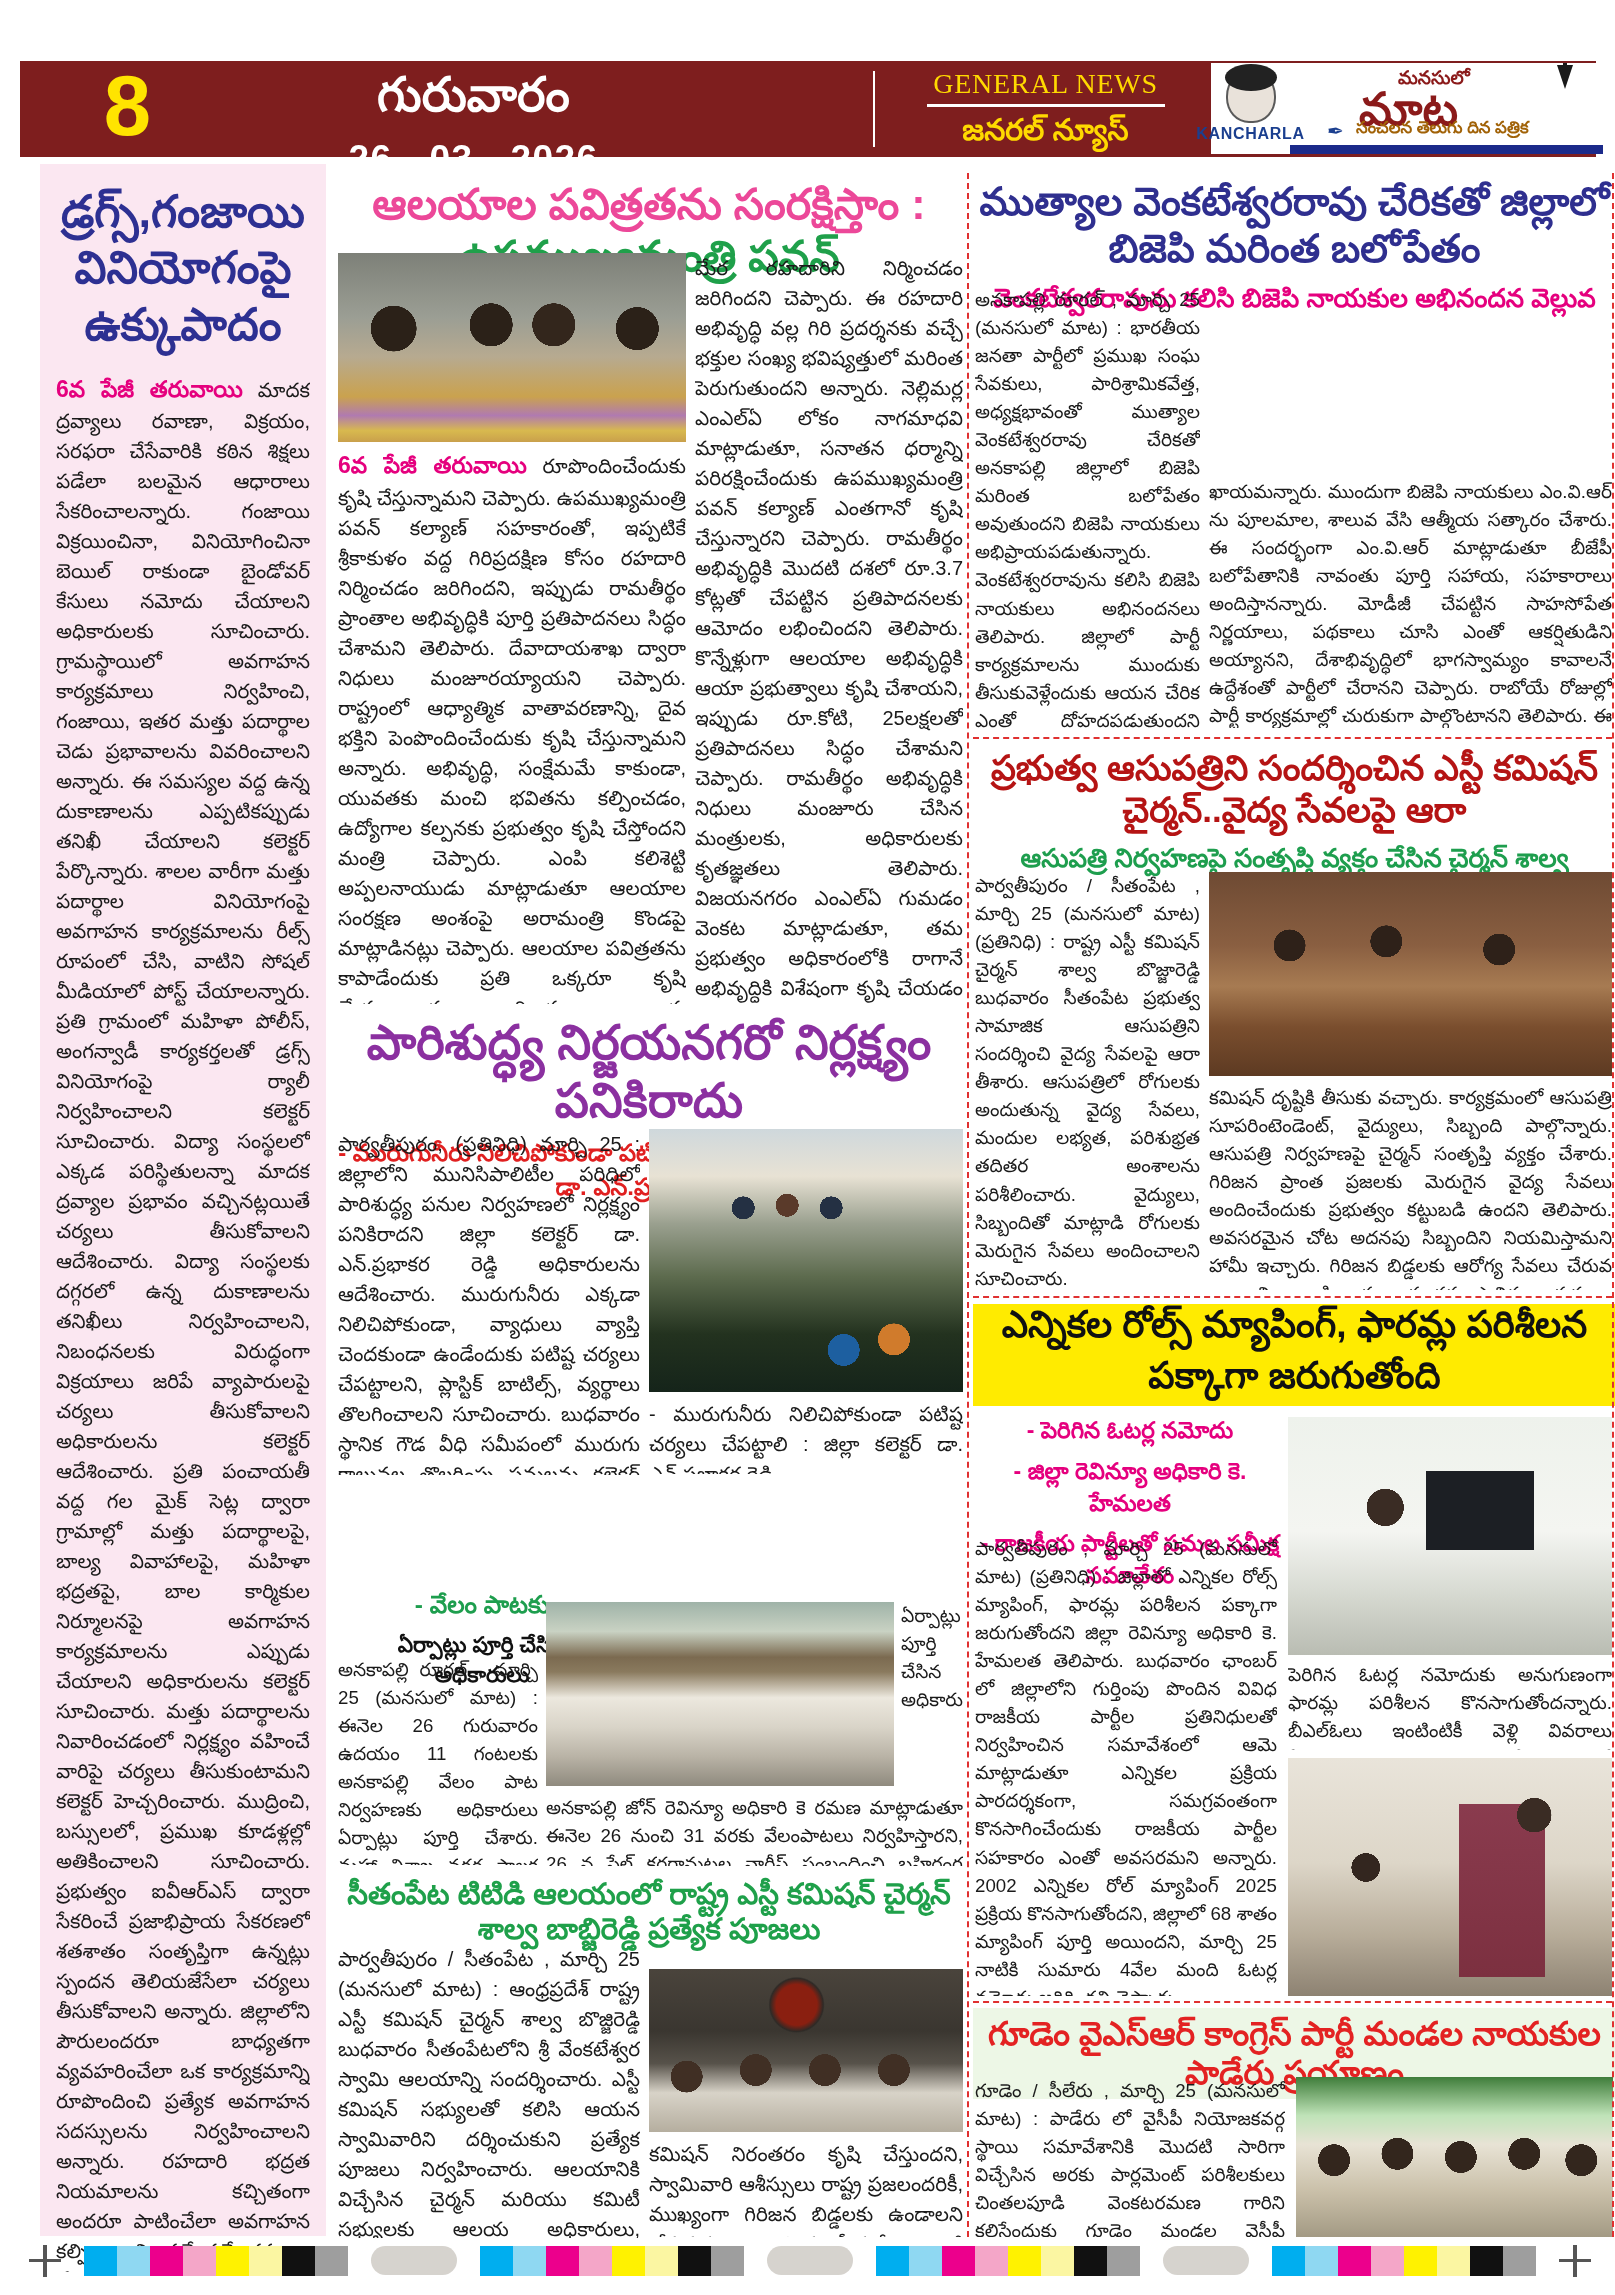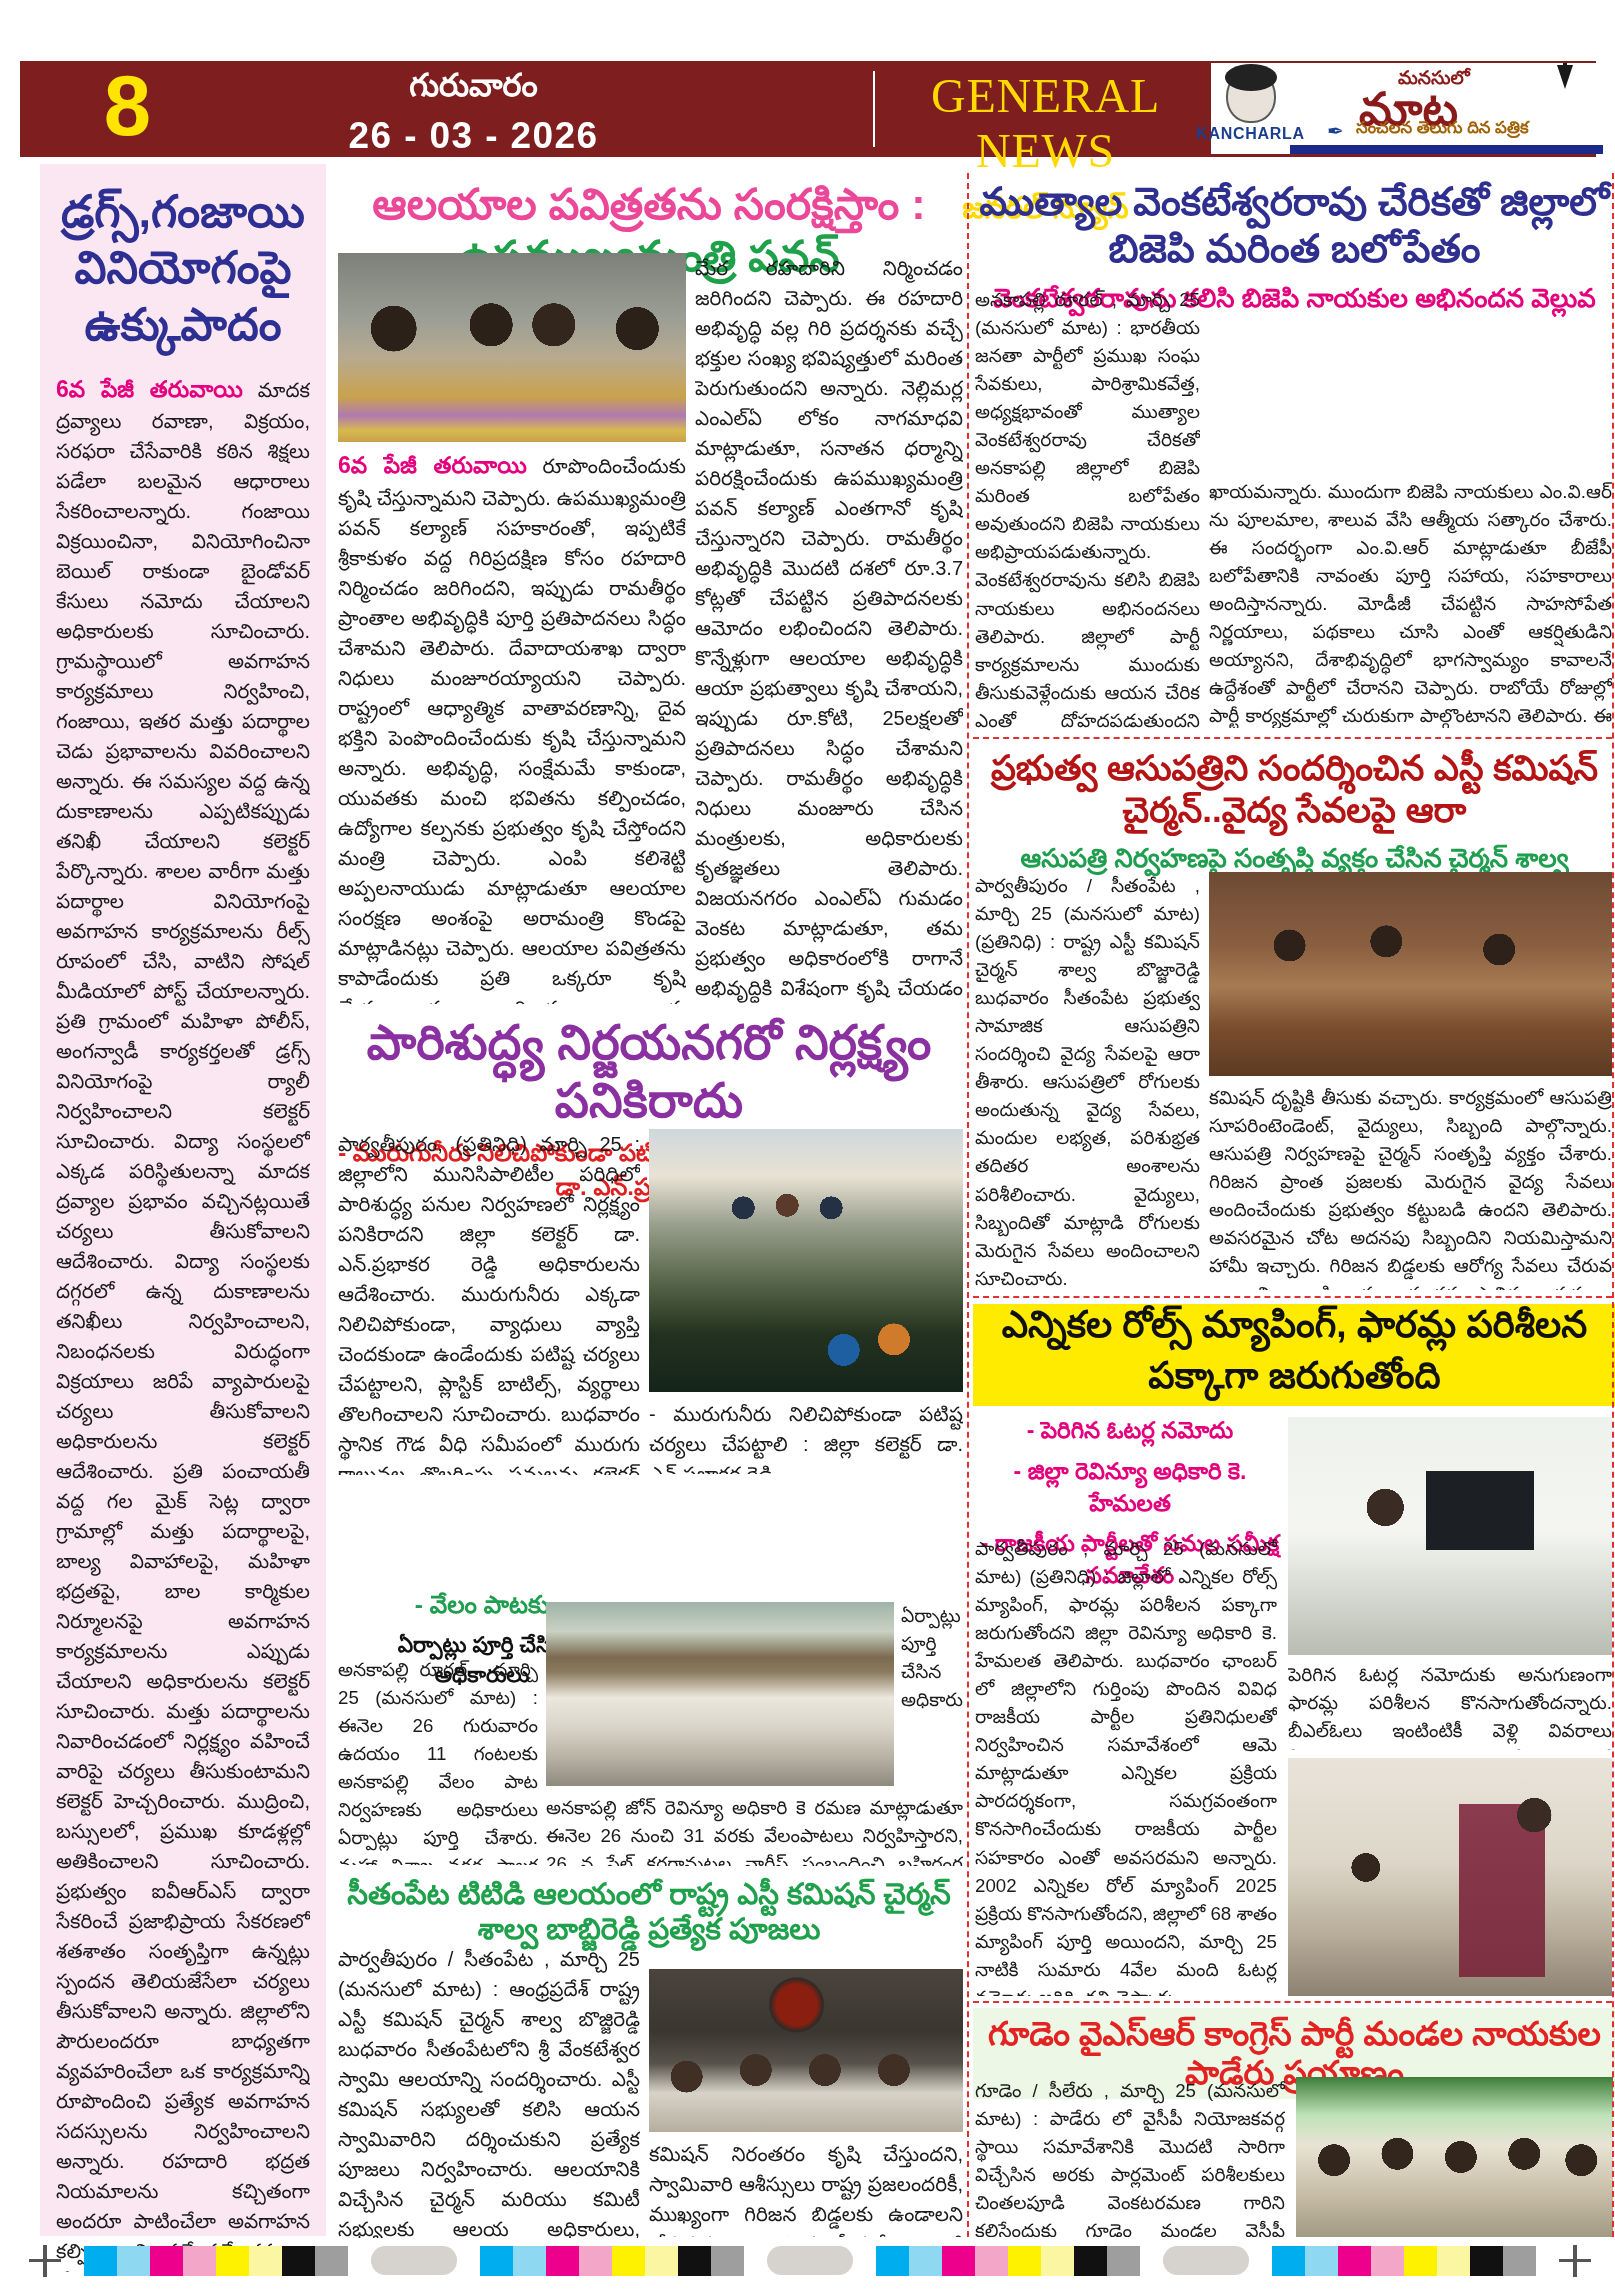--- a/index.html
+++ b/index.html
@@ -5,25 +5,25 @@
   html,body{margin:0;padding:0;background:#ffffff;}
   .page{position:relative;width:1616px;height:2295px;background:#ffffff;overflow:hidden;
         font-family:"Liberation Sans",sans-serif;color:#1a1a1a;}
   .abs{position:absolute;}
 
   
   .masthead{position:absolute;left:20px;top:61px;width:1576px;height:96px;background:#7E1E1E;}
   .pageno{position:absolute;left:50px;top:-5.8px;width:115px;text-align:center;
           font-size:85px;font-weight:bold;color:#FFE400;line-height:101px;}
   .daydate{position:absolute;left:216px;top:0;width:475px;text-align:center;color:#fff;}
-  .day{font-size:32px;font-weight:bold;margin-top:5.8px;}
+  .day{font-size:48px;font-weight:bold;margin-top:5.8px;}
   .date{font-size:37px;font-weight:bold;margin-top:4.3px;letter-spacing:1.4px;}
   .mast-divider{position:absolute;left:853px;top:10px;width:2.2px;height:76px;background:#ffffff;}
   .section-block{position:absolute;left:867px;top:0;width:317px;text-align:center;}
-  .section-en{font-family:"Liberation Serif",serif;font-size:48px;color:#FFD900;margin-top:7.2px;letter-spacing:0.7px;text-align:center;}
+  .section-en{font-family:"Liberation Serif",serif;font-size:28px;color:#FFD900;margin-top:7.2px;letter-spacing:0.7px;text-align:center;}
   .section-rule{width:238px;height:2.9px;background:#ffffff;margin:4.3px auto 5.8px auto;}
   .section-te{font-size:30px;font-weight:bold;color:#FFD900;}
   .logo-box{position:absolute;left:1191px;top:2.2px;width:392px;height:91px;background:#ffffff;
             display:flex;align-items:stretch;}
   .logo-face{width:79px;display:flex;flex-direction:column;align-items:center;justify-content:flex-end;}
   .face-oval{width:46px;height:55px;border-radius:50% 50% 46% 46%;background:#e9e2da;border:2.2px solid #5a5a5a;
              position:relative;margin-top:5.8px;}
   .face-oval:before{content:"";position:absolute;left:-2.9px;top:-7.2px;width:52px;height:27px;border-radius:50%;background:#222;}
   .logo-publisher{font-size:16px;font-weight:bold;color:#1B3F8F;letter-spacing:0.7px;margin:1.4px 0 11.5px 0;}
   .logo-main{flex:1;position:relative;}

